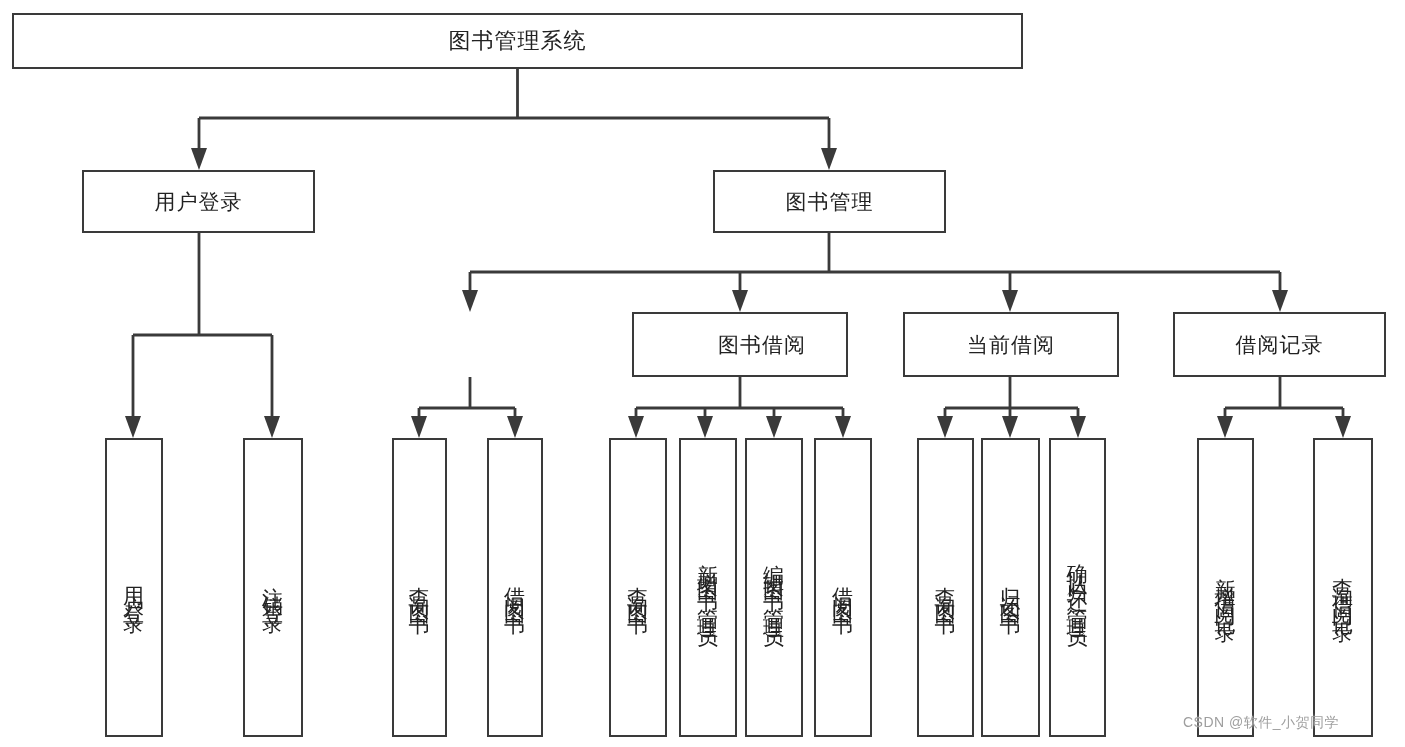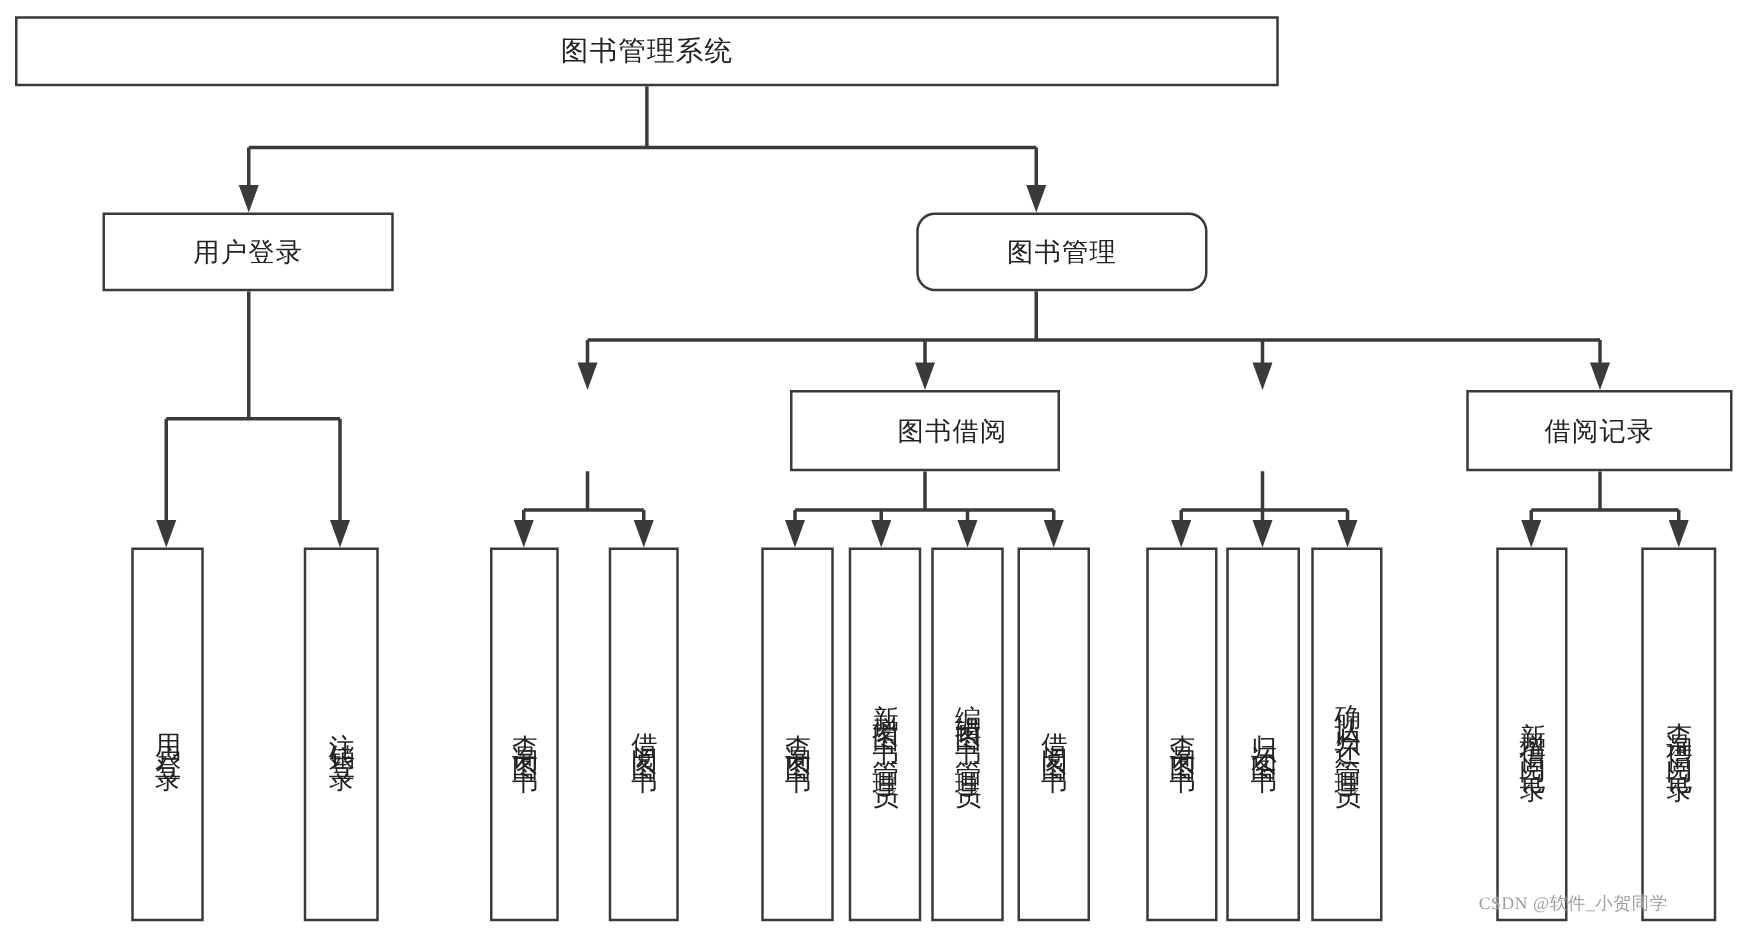--- a/index.html
+++ b/index.html
@@ -6,21 +6,21 @@
     --line:#3a3a3a;
     --text:#222222;
     --watermark:#9e9e9e;
     --background:#ffffff;
   }
   html,body{margin:0;padding:0;background:var(--background);}
   .canvas{
     position:relative;
     width:1405px;height:747px;
     background:var(--background);
-    font-family:Liberation Serif, serif;
+    font-family:Liberation Sans, sans-serif;
     color:var(--text);
     overflow:hidden;
   }
   .wires{
     position:absolute;left:0;top:0;
     color:var(--line);
   }
   .wires path{stroke:currentColor;stroke-width:2.8;fill:none;}
   .wires polygon{fill:currentColor;stroke:none;}
   .node{
@@ -104,23 +104,24 @@
     <g>
       <path d="M1280 377 V408 M1225 408 H1343 M1225 408 V417 M1343 408 V417"></path>
       <polygon points="1217,416 1233,416 1225,438"></polygon>
       <polygon points="1335,416 1351,416 1343,438"></polygon>
     </g>
   </svg>
 
   <div class="node root">图书管理系统</div>
 
   <div class="node lv2" style="left:82px;width:233px;">用户登录</div>
-  <div class="node lv2" style="left:733px;width:233px;border-radius:15px;">图书管理</div>
+  <div class="node lv2" style="left:713px;width:233px;">图书管理</div>
 
   <div class="node lv3" style="left:632px;width:216px;padding-left:44px;">图书借阅</div>
+  <div class="node lv3" style="left:903px;width:216px;">当前借阅</div>
   <div class="node lv3" style="left:1173px;width:213px;">借阅记录</div>
 
   <div class="node leaf" style="left:105px;width:58px;">用户登录</div>
   <div class="node leaf" style="left:243px;width:60px;">注销登录</div>
 
   <div class="node leaf" style="left:392px;width:55px;">查询图书</div>
   <div class="node leaf" style="left:487px;width:56px;">借阅图书</div>
 
   <div class="node leaf" style="left:609px;width:58px;">查询图书</div>
   <div class="node leaf" style="left:679px;width:58px;">新增图书（管理员）</div>

